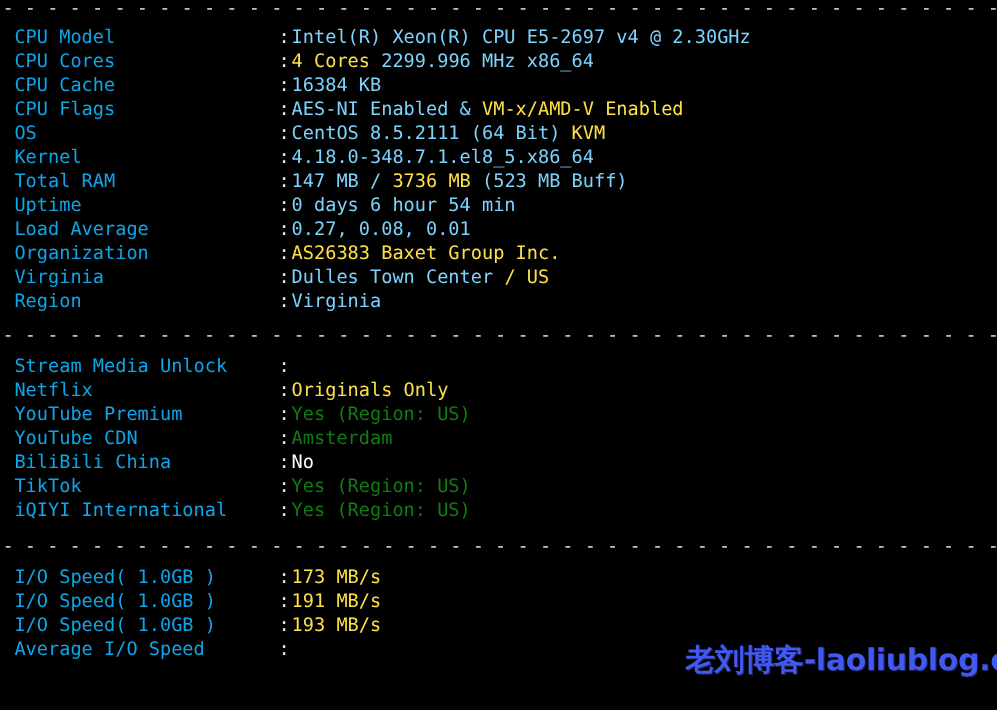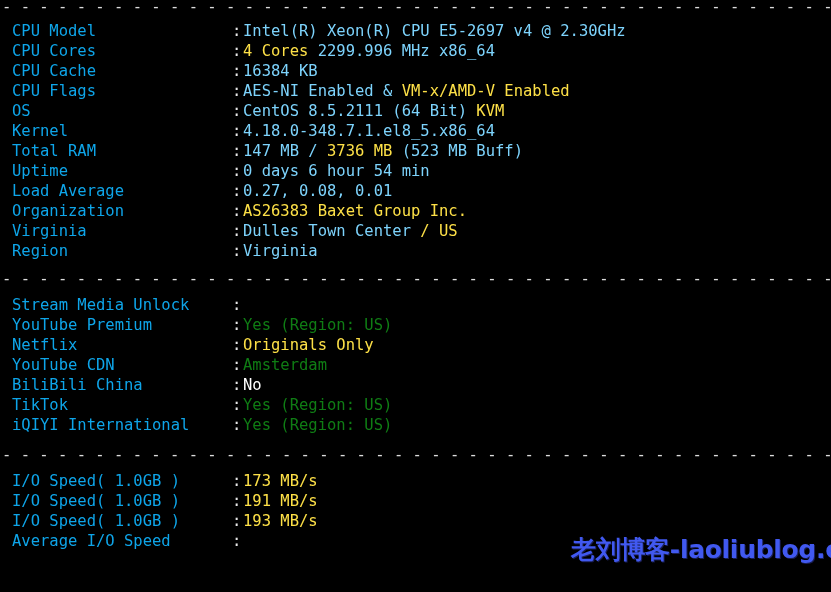--- a/index.html
+++ b/index.html
@@ -101,22 +101,22 @@
       </div>
   </div>
 
   <div class="spacer-8"></div>
   <div class="rule">- - - - - - - - - - - - - - - - - - - - - - - - - - - - - - - - - - - - - - - - - - - - - - - - - - - - - - - - - - - - - - - - - - - - - -</div>
   <div class="spacer-6"></div>
 
   <div class="block">
     <div id="stream-rows">
         <div class="row"><span class="label">Stream Media Unlock</span><span class="colon">:</span><span class="val"></span></div>
+        <div class="row"><span class="label">Netflix</span><span class="colon">:</span><span class="val"><span class="c-yellow">Originals Only</span></span></div>
         <div class="row"><span class="label">YouTube Premium</span><span class="colon">:</span><span class="val"><span class="c-green">Yes (Region: US)</span></span></div>
-        <div class="row"><span class="label">Netflix</span><span class="colon">:</span><span class="val"><span class="c-yellow">Originals Only</span></span></div>
         <div class="row"><span class="label">YouTube CDN</span><span class="colon">:</span><span class="val"><span class="c-green">Amsterdam</span></span></div>
         <div class="row"><span class="label">BiliBili China</span><span class="colon">:</span><span class="val"><span class="c-red">No</span></span></div>
         <div class="row"><span class="label">TikTok</span><span class="colon">:</span><span class="val"><span class="c-green">Yes (Region: US)</span></span></div>
         <div class="row"><span class="label">iQIYI International</span><span class="colon">:</span><span class="val"><span class="c-green">Yes (Region: US)</span></span></div>
       </div>
   </div>
 
   <div class="spacer-10"></div>
   <div class="rule">- - - - - - - - - - - - - - - - - - - - - - - - - - - - - - - - - - - - - - - - - - - - - - - - - - - - - - - - - - - - - - - - - - - - - -</div>
   <div class="spacer-6"></div>

